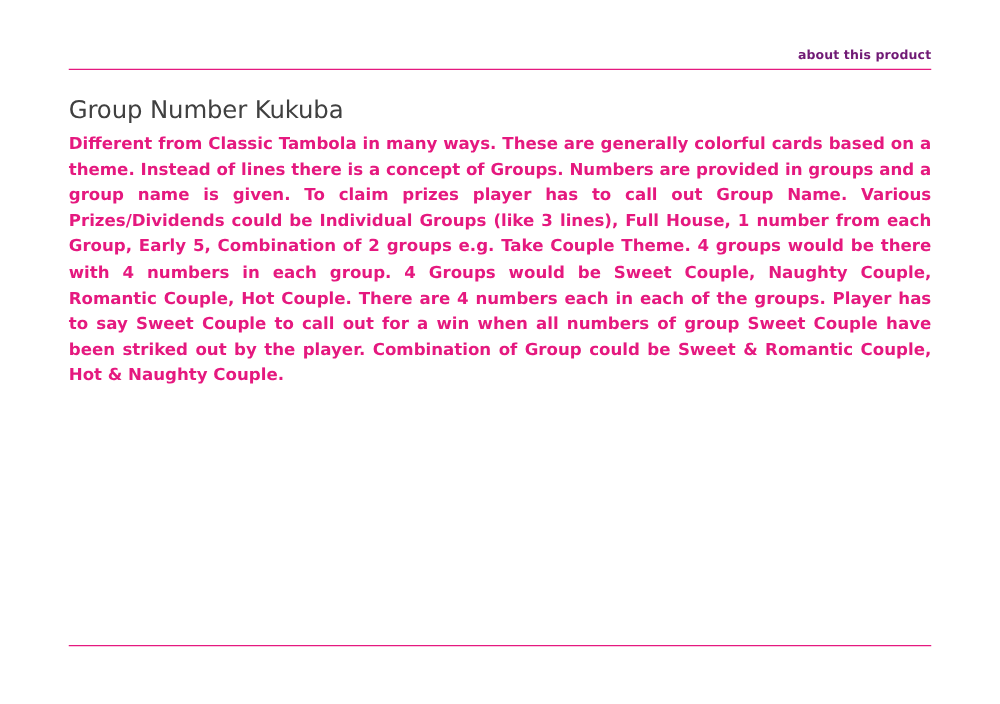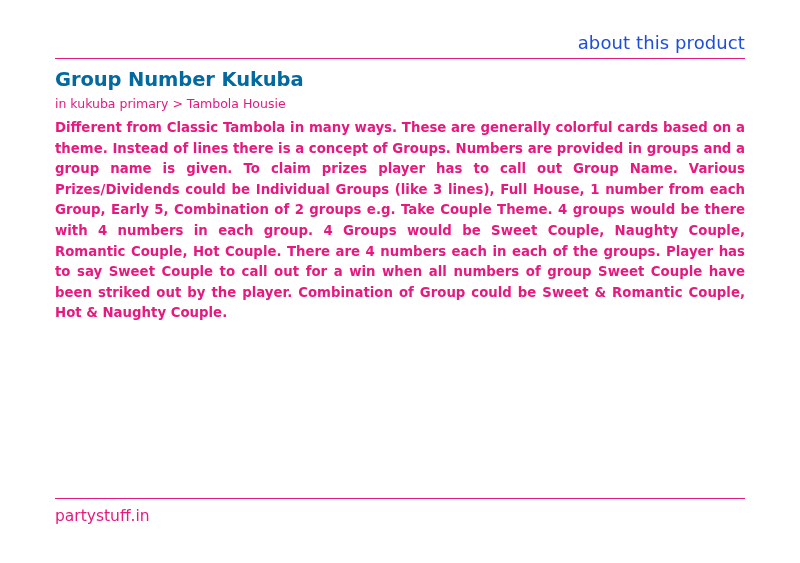--- a/index.html
+++ b/index.html
@@ -19,38 +19,38 @@
     width: 800px;
     height: 563px;
     box-sizing: border-box;
     padding: 0 55px;
   }
   .header {
     padding-top: 32px;
     text-align: right;
   }
   .header-label {
-    font-size: 18px;
-    font-weight: normal;
-    color: #1d4ed8;
+    font-size: 10px;
+    font-weight: bold;
+    color: #701a75;
     letter-spacing: 0.1px;
     display: inline-block;
     padding-bottom: 5px;
   }
   .rule {
     border: 0;
     border-top: 1.3px solid #e5197f;
     margin: 0;
     height: 0;
   }
   .title {
-    margin: 9px 0 0 0;
+    margin: 20px 0 0 0;
     font-size: 19.5px;
-    font-weight: bold;
-    color: #0369a1;
+    font-weight: normal;
+    color: #404040;
     letter-spacing: -0.1px;
   }
   .subtitle {
     margin: 5px 0 0 0;
     font-size: 12.5px;
     color: #e5197f;
   }
   .body-text {
     margin: 7px 0 0 0;
     font-size: 13.3px;
@@ -81,21 +81,19 @@
 <body>
 
 <div class="page">
 
   <div class="header">
     <div class="header-label">about this product</div>
   </div>
   <hr class="rule">
 
   <h1 class="title">Group Number Kukuba</h1>
-  <div class="subtitle">in kukuba primary &gt; Tambola Housie</div>
   <p class="body-text">Different from Classic Tambola in many ways. These are generally colorful cards based on a theme. Instead of lines there is a concept of Groups. Numbers are provided in groups and a group name is given. To claim prizes player has to call out Group Name. Various Prizes/Dividends could be Individual Groups (like 3 lines), Full House, 1 number from each Group, Early 5, Combination of 2 groups e.g. Take Couple Theme. 4 groups would be there with 4 numbers in each group. 4 Groups would be Sweet Couple, Naughty Couple, Romantic Couple, Hot Couple. There are 4 numbers each in each of the groups. Player has to say Sweet Couple to call out for a win when all numbers of group Sweet Couple have been striked out by the player. Combination of Group could be Sweet &amp; Romantic Couple, Hot &amp; Naughty Couple.</p>
 
   <div class="footer">
     <hr class="footer-rule">
-    <div class="footer-text">partystuff.in</div>
   </div>
 
 </div>
 
 </body></html>

